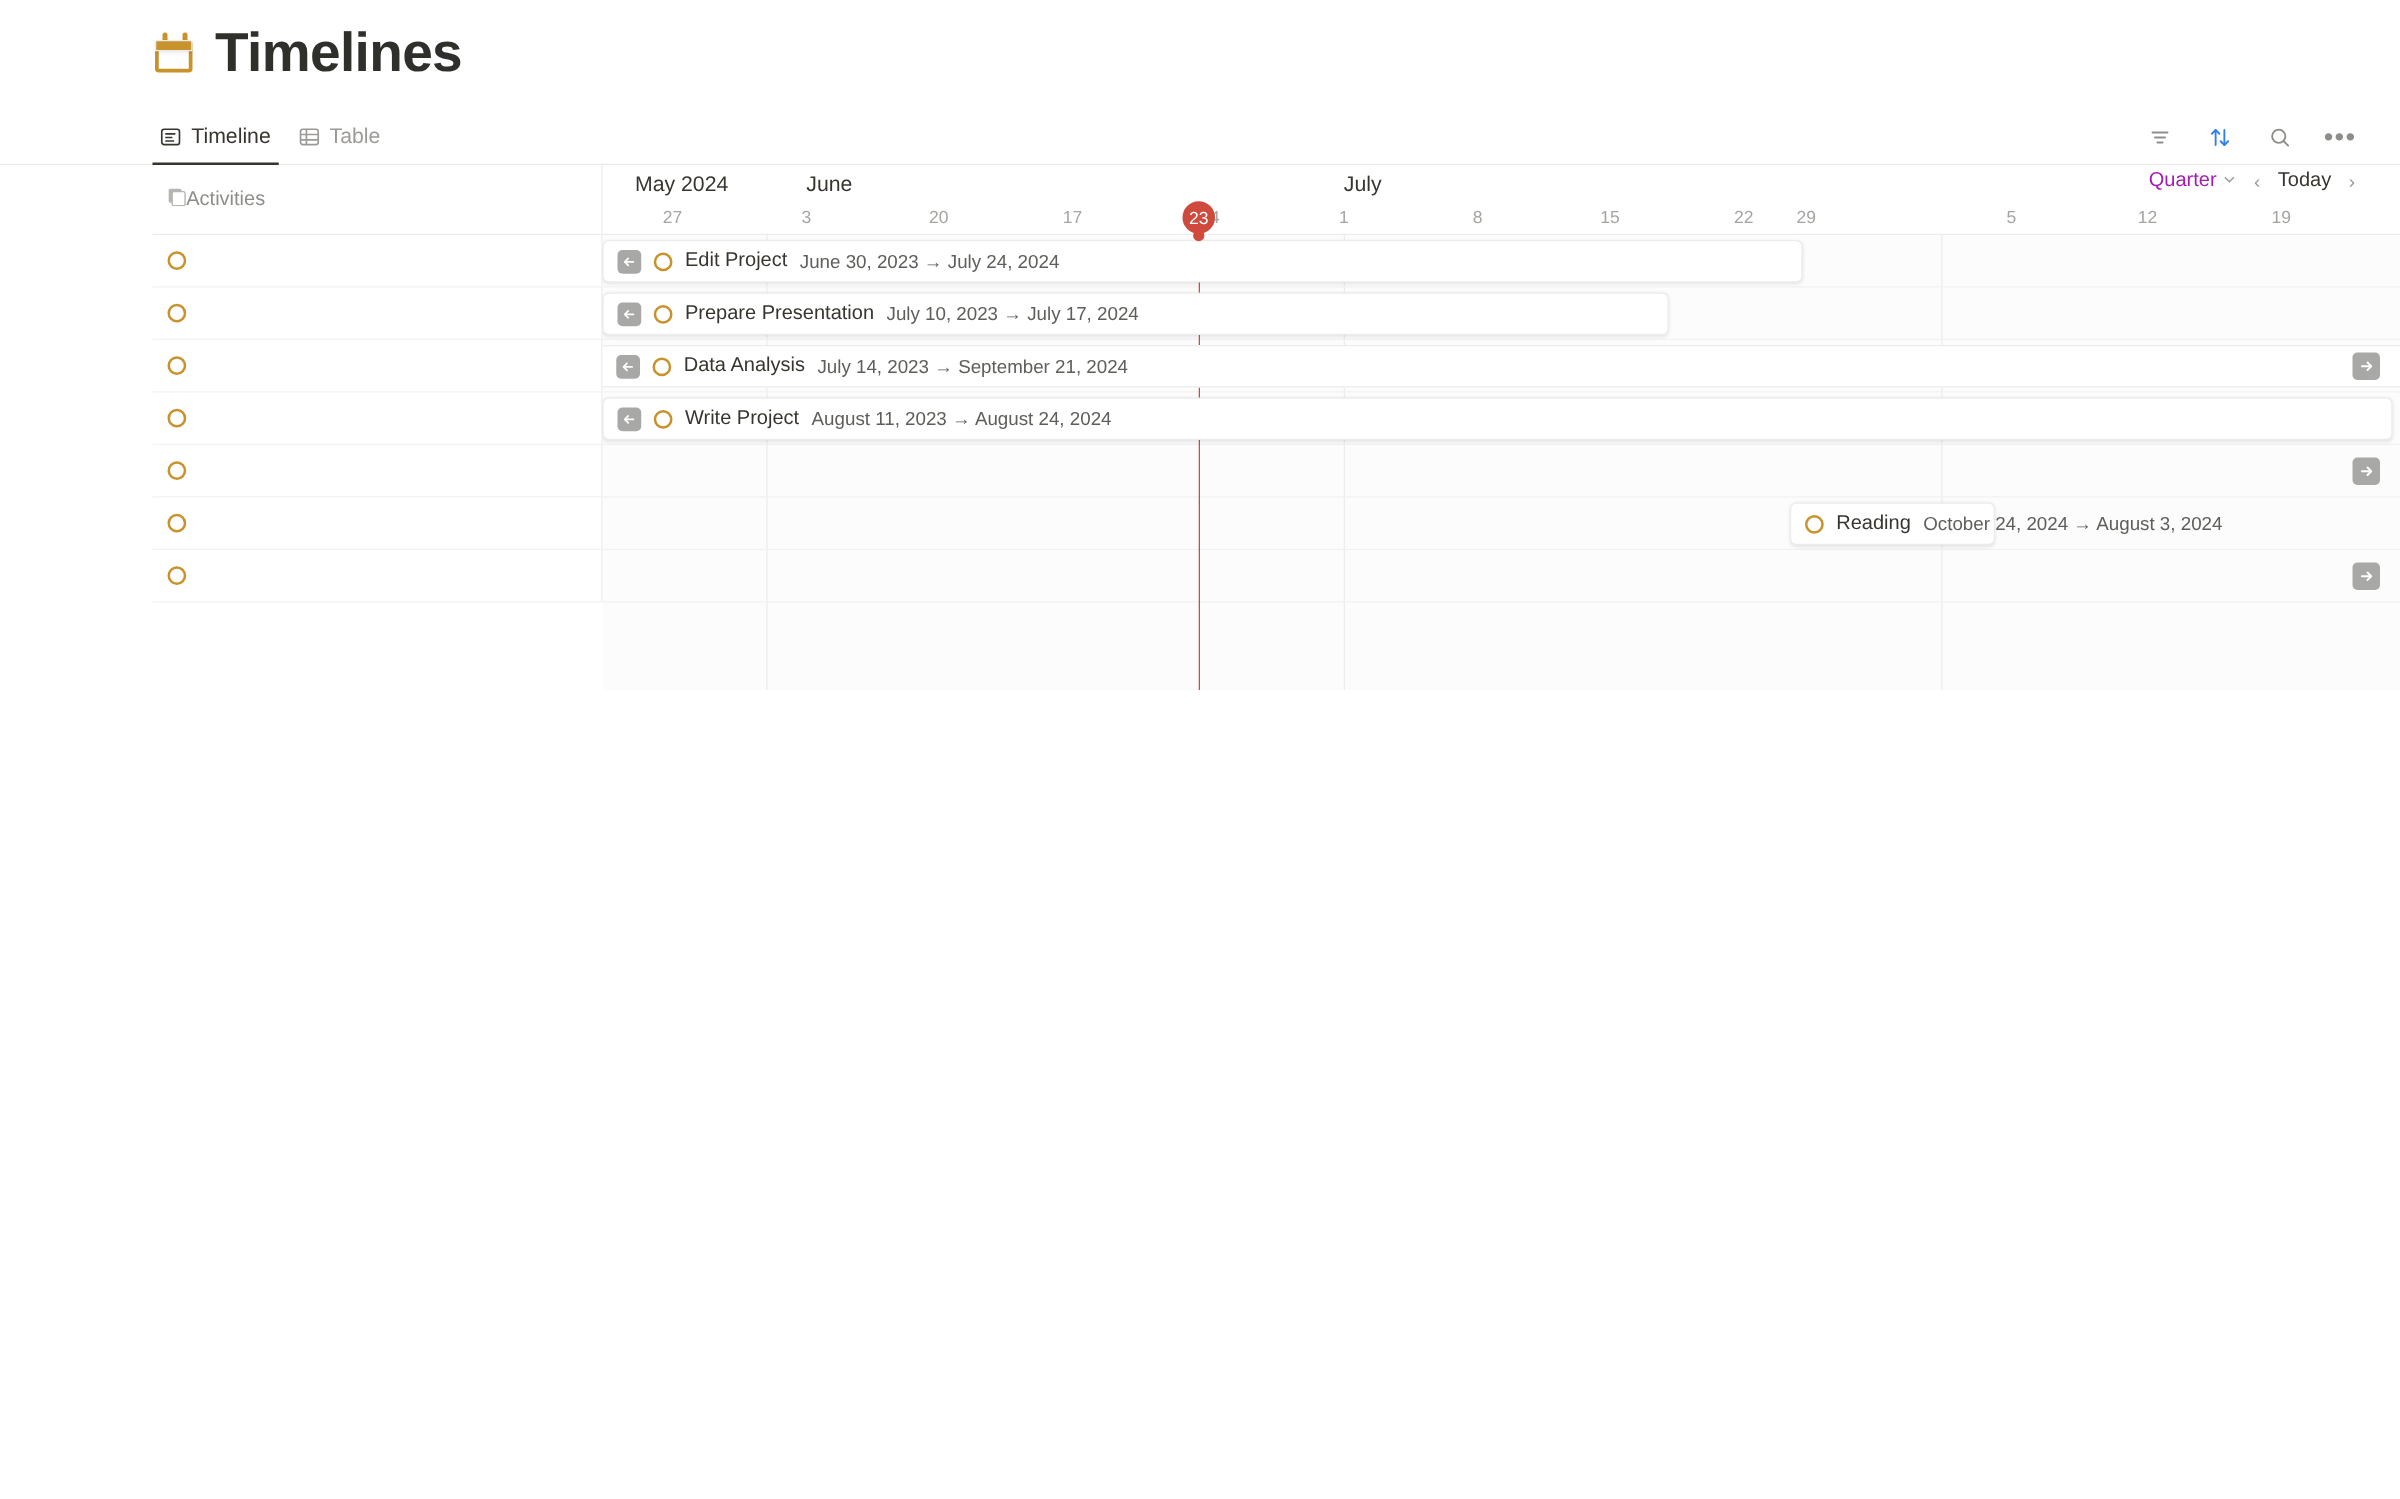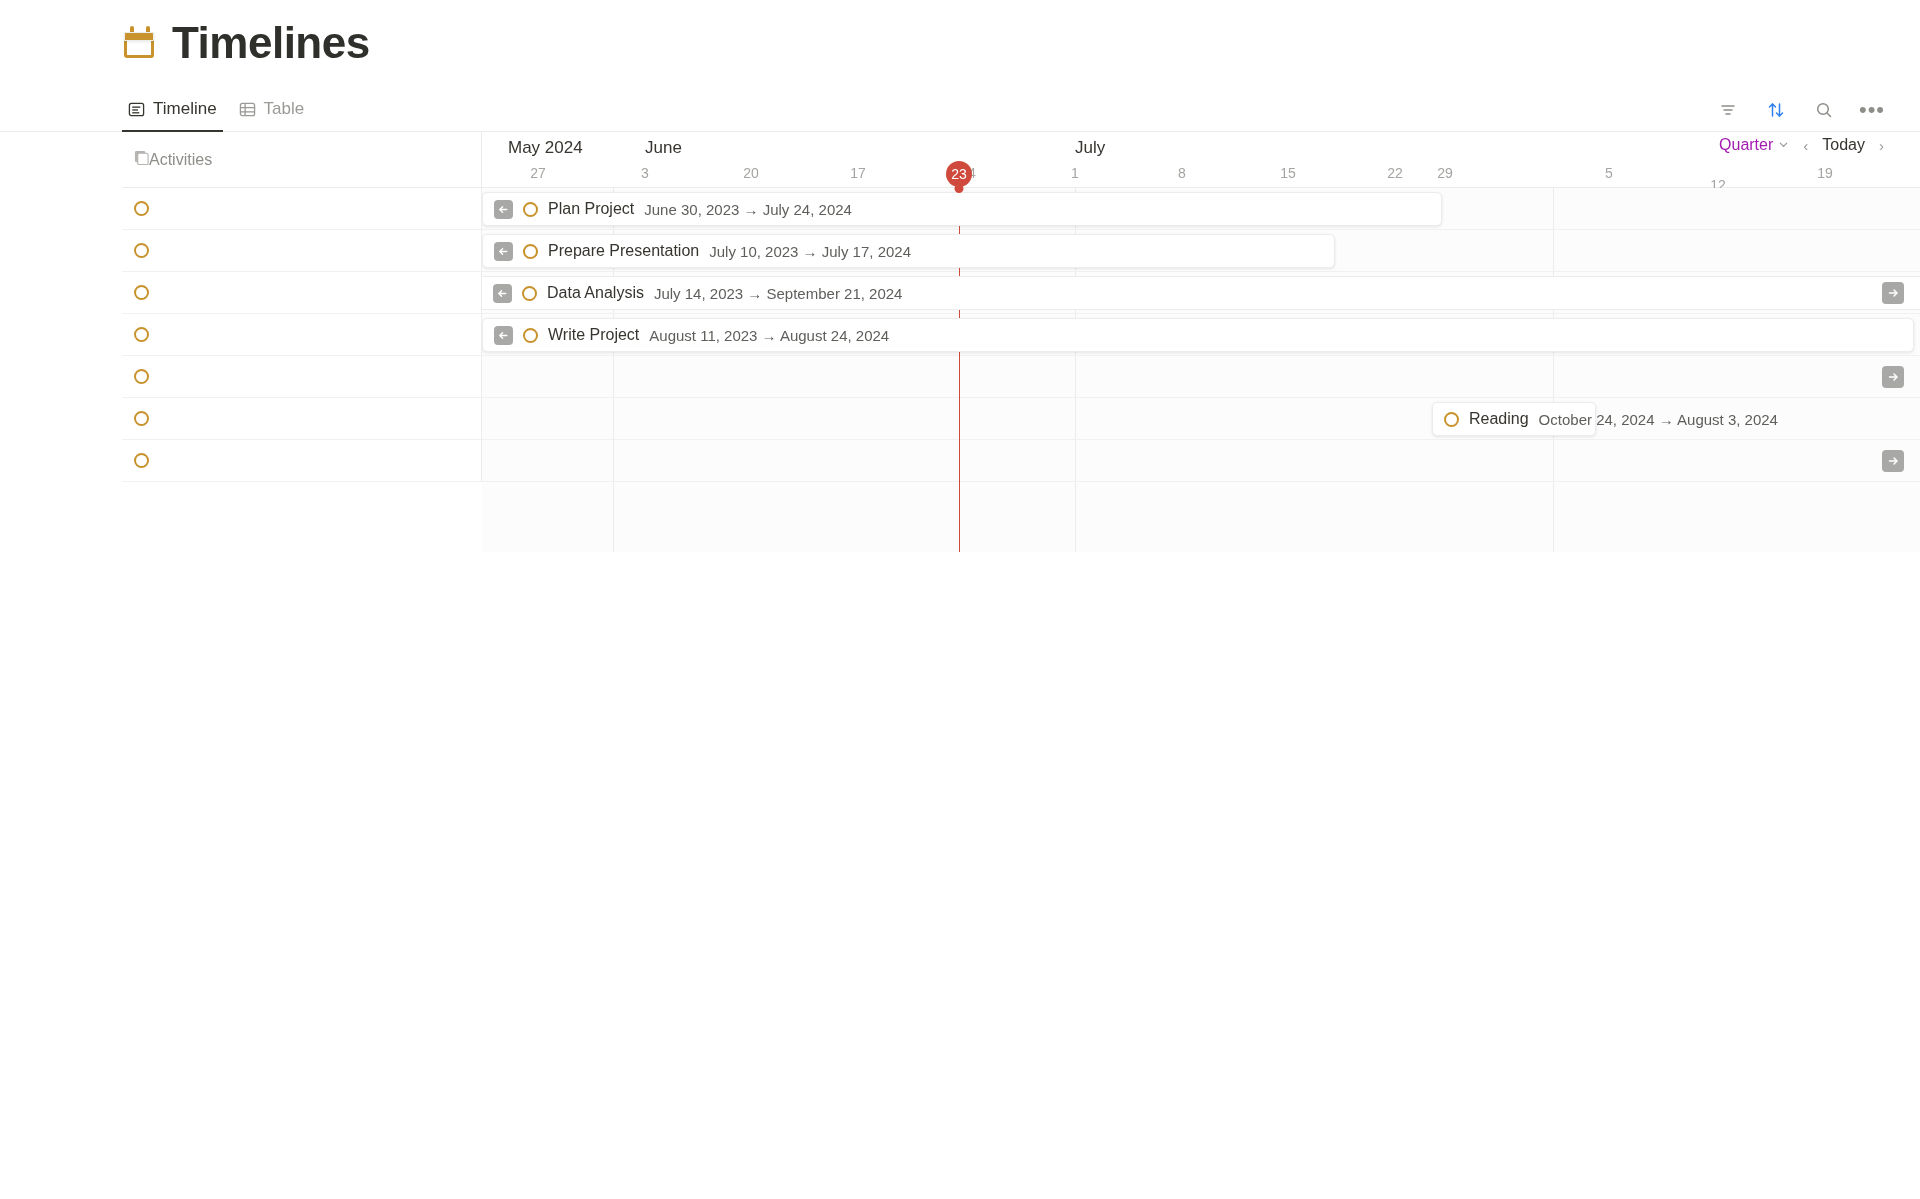--- a/index.html
+++ b/index.html
@@ -272,41 +272,41 @@
         <div class="day-tick" style="left: 163px;">3</div>
         <div class="day-tick" style="left: 269px;">20</div>
         <div class="day-tick" style="left: 376px;">17</div>
         <div class="day-tick" style="left: 486px;">24</div>
         <div class="day-tick" style="left: 593px;">1</div>
         <div class="day-tick" style="left: 700px;">8</div>
         <div class="day-tick" style="left: 806px;">15</div>
         <div class="day-tick" style="left: 913px;">22</div>
         <div class="day-tick" style="left: 963px;">29</div>
         <div class="day-tick" style="left: 1127px;">5</div>
-        <div class="day-tick" style="left: 1236px; margin-top: 12px;">12</div>
+        <div class="day-tick" style="left: 1236px;">12</div>
         <div class="day-tick" style="left: 1343px;">19</div>
         <div class="today-badge" style="left: 477px; background: rgb(207, 74, 60);">23</div>
       </div>
     <div class="grid-area" id="grid-area">
         <div class="vline" style="left: 131px;"></div>
         <div class="vline" style="left: 593px;"></div>
         <div class="vline" style="left: 1071px;"></div>
         <div class="today-line" style="left: 477px; top: 0px; bottom: 0px; background: rgb(207, 74, 60);"></div>
         <div class="today-dot" style="left: 477px; top: -4px; background: rgb(207, 74, 60);"></div>
         <div class="trow" style="top: 0px;"></div>
         <div class="bar" style="left: 0px; width: 960px; top: 4px;">
           <div class="bar-inner">
             <span class="nudge">
               <svg width="11" height="11" viewBox="0 0 12 12" fill="none" stroke="#fff" stroke-width="1.5" stroke-linecap="round" stroke-linejoin="round">
                 <line x1="9.5" y1="6" x2="2.5" y2="6"></line>
                 <polyline points="5,3 2,6 5,9"></polyline>
               </svg>
             </span>
             <span class="circ"></span>
-            <span class="bar-name">Plan Project</span>
+            <span class="bar-name">Edit Project</span>
             <span class="bar-dates">June 30, 2023 → July 24, 2024</span>
           </div>
         </div>
         <div class="trow" style="top: 42px;"></div>
         <div class="bar" style="left: 0px; width: 853px; top: 46px;">
           <div class="bar-inner">
             <span class="nudge">
               <svg width="11" height="11" viewBox="0 0 12 12" fill="none" stroke="#fff" stroke-width="1.5" stroke-linecap="round" stroke-linejoin="round">
                 <line x1="9.5" y1="6" x2="2.5" y2="6"></line>
                 <polyline points="5,3 2,6 5,9"></polyline>

